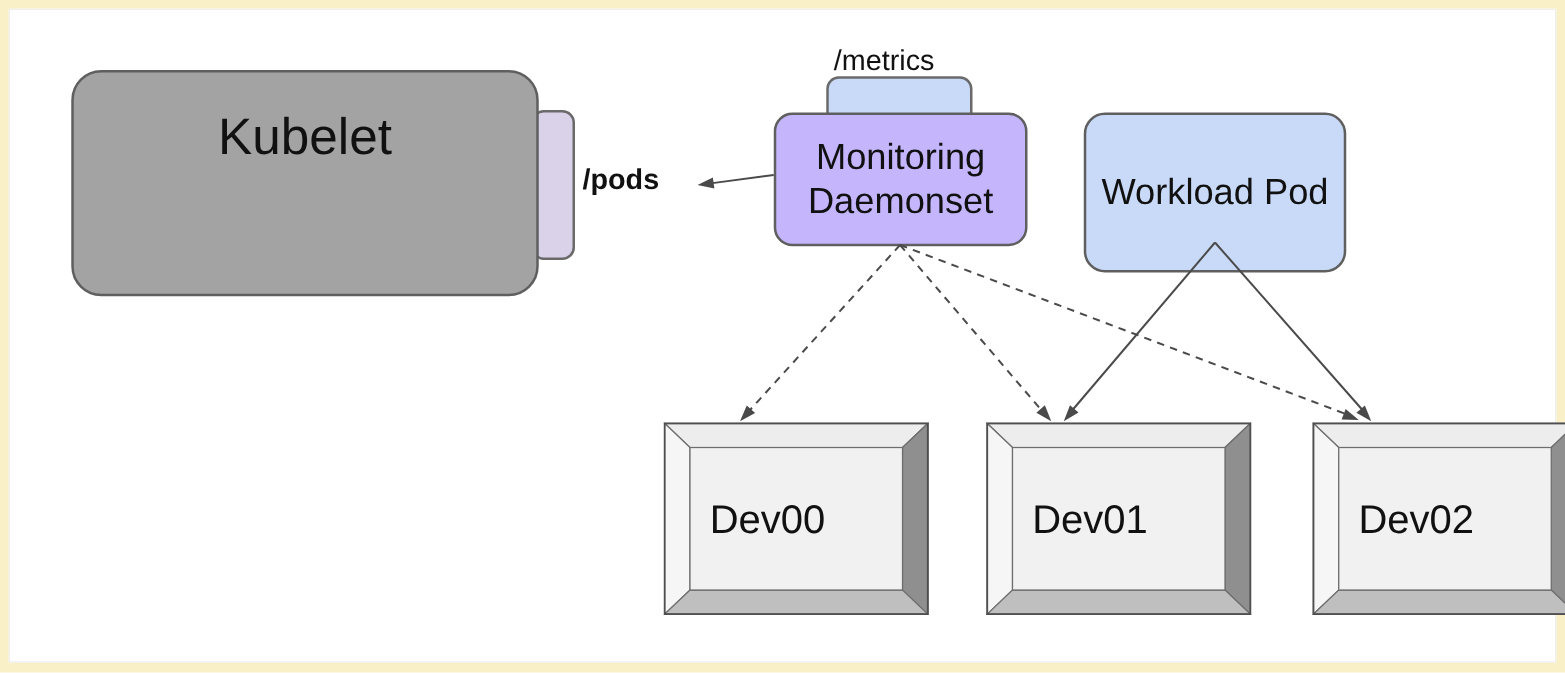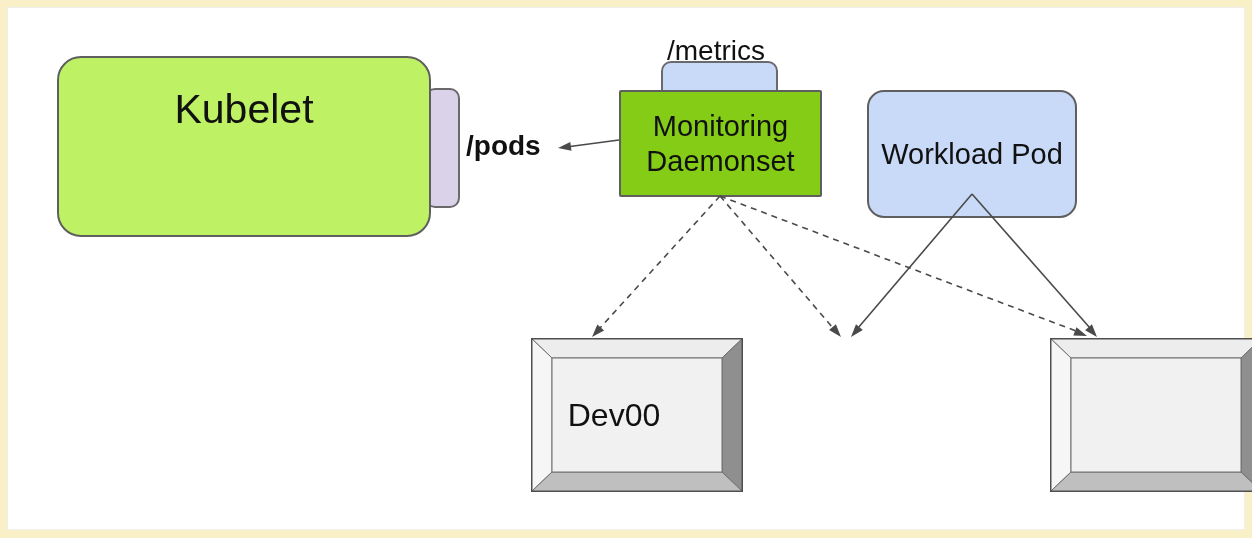--- a/index.html
+++ b/index.html
@@ -24,21 +24,21 @@
     box-sizing: border-box;
     border: 2px solid #5f5f5f;
     color: #111;
     display: flex;
     align-items: center;
     justify-content: center;
     text-align: center;
   }
   .kubelet {
     left: 57px; top: 56px; width: 374px; height: 181px;
-    background: #bef264;
+    background: #a3a3a3;
     border-radius: 24px;
     z-index: 2;
     align-items: flex-start;
     font-size: 41px;
     line-height: 45px;
     padding-top: 29px;
   }
   .kubelet-tab {
     position: absolute;
     left: 425px; top: 88px; width: 35px; height: 120px;
@@ -52,38 +52,38 @@
     position: absolute;
     left: 661px; top: 61px; width: 117px; height: 46px;
     background: #C9DAF8;
     border: 2px solid #6a6a6a;
     border-radius: 10px;
     box-sizing: border-box;
     z-index: 1;
   }
   .monitoring {
     left: 619px; top: 90px; width: 203px; height: 107px;
-    background: #84cc16;
-    border-radius: 2px;
+    background: #c4b5fd;
+    border-radius: 15px;
     z-index: 2;
     font-size: 29px;
     line-height: 35px;
   }
   .workload {
     left: 867px; top: 90px; width: 210px; height: 128px;
     background: #C9DAF8;
     border-radius: 17px;
     z-index: 2;
     font-size: 29px;
     line-height: 35px;
   }
   .endpoint-label {
     position: absolute;
     color: #111;
-    font-size: 28px;
+    font-size: 23px;
     z-index: 4;
     white-space: nowrap;
   }
   .pods-label { left: 466px; top: 130px; font-weight: bold; }
   .metrics-label { left: 667px; top: 35px; }
 
   .device {
     position: absolute;
     width: 212px; height: 154px;
     top: 338px;
@@ -139,30 +139,42 @@
       <polygon points="0,0 212,0 191,20 21,20" fill="#EDEDED" stroke="#6e6e6e" stroke-width="1"></polygon>
       <polygon points="0,0 21,20 21,134 0,154" fill="#F6F6F6" stroke="#6e6e6e" stroke-width="1"></polygon>
       <polygon points="212,0 212,154 191,134 191,20" fill="#8F8F8F" stroke="#6e6e6e" stroke-width="1"></polygon>
       <polygon points="0,154 21,134 191,134 212,154" fill="#BFBFBF" stroke="#6e6e6e" stroke-width="1"></polygon>
       <rect x="21" y="20" width="170" height="114" fill="#F1F1F1" stroke="#6e6e6e" stroke-width="1"></rect>
       <rect x="0.75" y="0.75" width="210.5" height="152.5" fill="none" stroke="#4f4f4f" stroke-width="1.5"></rect>
     </svg>
     <div class="device-label">Dev00</div>
   </div>
 
+  <div class="device dev01">
+    <svg width="212" height="154" viewBox="0 0 212 154">
+      <polygon points="0,0 212,0 191,20 21,20" fill="#EDEDED" stroke="#6e6e6e" stroke-width="1"></polygon>
+      <polygon points="0,0 21,20 21,134 0,154" fill="#F6F6F6" stroke="#6e6e6e" stroke-width="1"></polygon>
+      <polygon points="212,0 212,154 191,134 191,20" fill="#8F8F8F" stroke="#6e6e6e" stroke-width="1"></polygon>
+      <polygon points="0,154 21,134 191,134 212,154" fill="#BFBFBF" stroke="#6e6e6e" stroke-width="1"></polygon>
+      <rect x="21" y="20" width="170" height="114" fill="#F1F1F1" stroke="#6e6e6e" stroke-width="1"></rect>
+      <rect x="0.75" y="0.75" width="210.5" height="152.5" fill="none" stroke="#4f4f4f" stroke-width="1.5"></rect>
+    </svg>
+    <div class="device-label">Dev01</div>
+  </div>
 
   <div class="device dev02">
     <svg width="212" height="154" viewBox="0 0 212 154">
       <polygon points="0,0 212,0 191,20 21,20" fill="#EDEDED" stroke="#6e6e6e" stroke-width="1"></polygon>
       <polygon points="0,0 21,20 21,134 0,154" fill="#F6F6F6" stroke="#6e6e6e" stroke-width="1"></polygon>
       <polygon points="212,0 212,154 191,134 191,20" fill="#8F8F8F" stroke="#6e6e6e" stroke-width="1"></polygon>
       <polygon points="0,154 21,134 191,134 212,154" fill="#BFBFBF" stroke="#6e6e6e" stroke-width="1"></polygon>
       <rect x="21" y="20" width="170" height="114" fill="#F1F1F1" stroke="#6e6e6e" stroke-width="1"></rect>
       <rect x="0.75" y="0.75" width="210.5" height="152.5" fill="none" stroke="#4f4f4f" stroke-width="1.5"></rect>
     </svg>
+    <div class="device-label">Dev02</div>
   </div>
 
   <svg class="arrows" viewBox="0 0 1252 538">
     <g stroke="#4a4a4a" stroke-width="1.6" fill="none">
 
       <line x1="619" y1="140" x2="570" y2="146.5"></line>
 
       <line x1="720" y1="196" x2="600" y2="328" stroke-dasharray="6 5"></line>
       <line x1="720" y1="196" x2="833" y2="328" stroke-dasharray="6 5"></line>
       <line x1="720" y1="196" x2="1076" y2="331" stroke-dasharray="6 5"></line>

